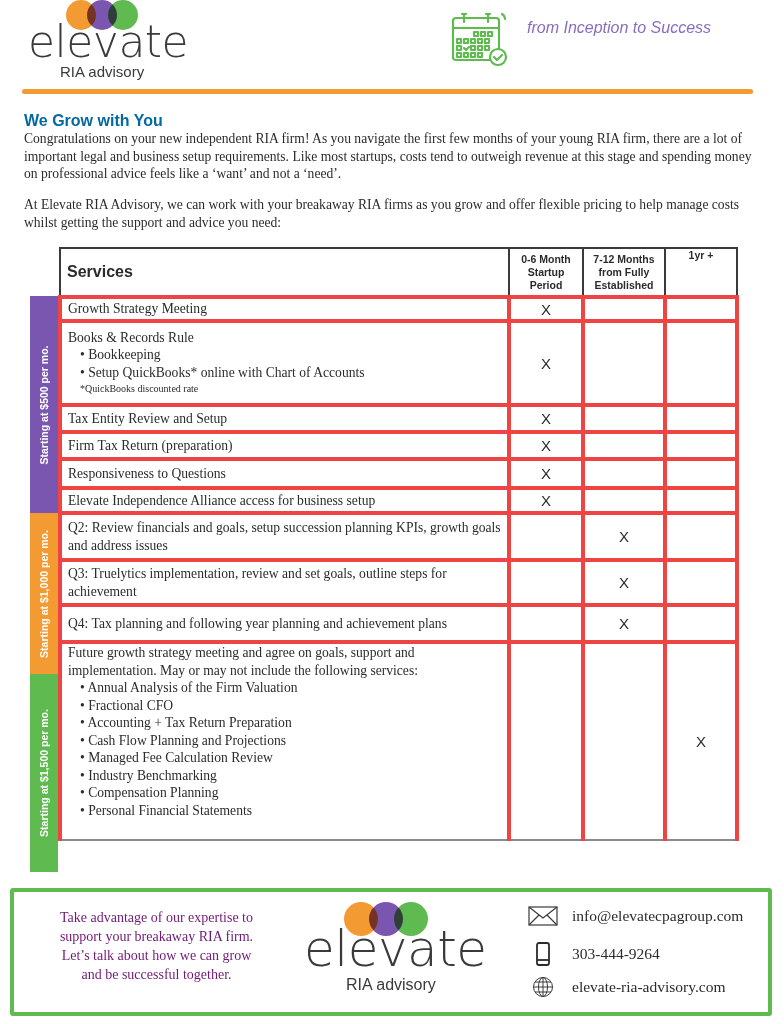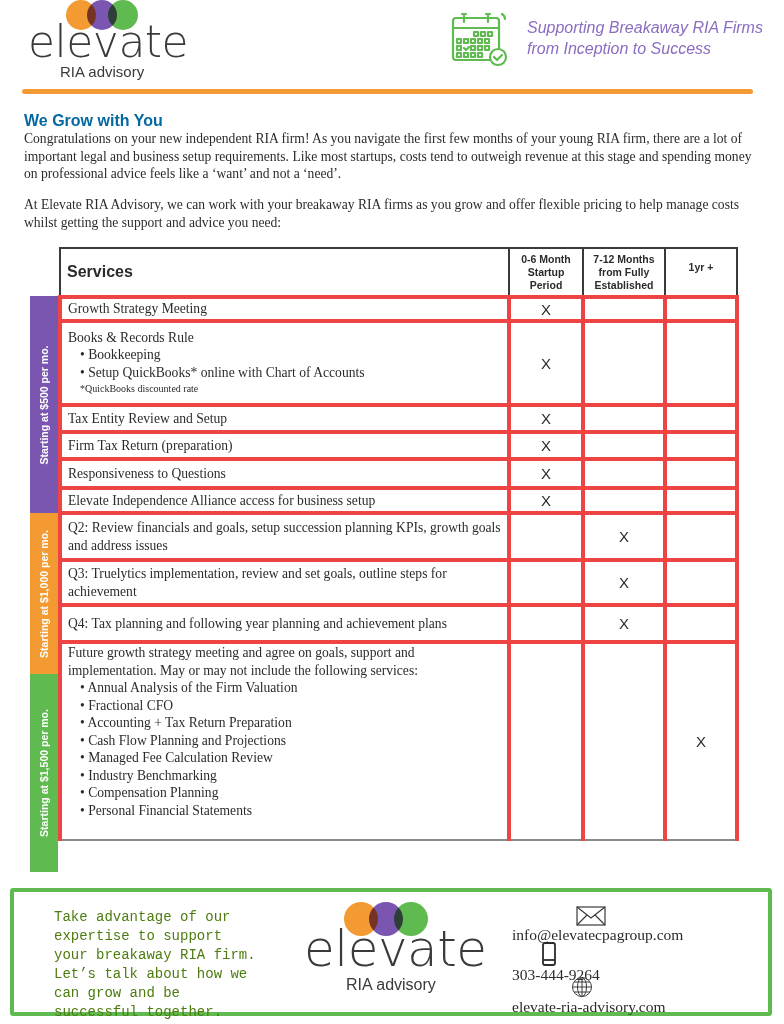--- a/index.html
+++ b/index.html
@@ -25,45 +25,45 @@
   .p1 { top:130px; }
   .p2 { top:196px; }
 
   
   .svc-table { position:absolute; left:58px; top:247px; width:681px; border-collapse:collapse; font-size:13.6px; }
   .svc-table td, .svc-table th { border:4px solid #ef4444; padding:0 6px; vertical-align:middle; }
   .svc-table thead th { border:2px solid #3a3a3a; border-bottom:2px solid #3a3a3a; font-family:"Liberation Sans", sans-serif; }
   .th-services { text-align:left; font-size:16px; font-weight:bold; height:46px;margin-top:20px; }
   .th-col { font-size:10.5px; font-weight:bold; text-align:center; line-height:13px; width:60px; }
   .th-col.c2 { width:68px; }
-  .th-col.c3 { width:58px; vertical-align:top; padding-top:12px; }
+  .th-col.c3 { width:58px; vertical-align:top; }
   .svc-table td.mark { text-align:center; font-family:"Liberation Sans", sans-serif; font-size:15px; }
   .svc-table td.name { line-height:17.5px; }
   .svc-table tbody tr:last-child td { border-bottom:2px solid #8a8a8a; }
   .bul { padding-left:12px; }
   .note { font-size:10px; padding-left:12px; line-height:16px; }
 
   .tier { position:absolute; left:30px; width:28px; color:#ffffff; font-family:"Liberation Sans", sans-serif; font-weight:bold; font-size:10.5px; }
   .tier span { position:absolute; left:50%; top:50%; transform:translate(-50%,-50%) rotate(-90deg); white-space:nowrap; }
   .tier-1 { top:296px; height:217px; background:#7b56b0; }
   .tier-2 { top:513px; height:161px; background:#f39a32; }
   .tier-3 { top:674px; height:198px; background:#5fba50; }
 
   
   .footer { position:absolute; left:10px; top:888px; width:762px; height:128px; border:4px solid #5fba50; box-sizing:border-box; border-radius:3px; }
-  .cta { position:absolute; left:40px; top:16px; width:205px; text-align:left; font-family:Liberation Mono, monospace; font-size:14px; line-height:19px; color:#4d7c0f; }
+  .cta { position:absolute; left:40px; top:16px; width:205px; text-align:center; font-family:Liberation Serif, serif; font-size:14px; line-height:19px; color:#701a75; }
   .flogo { position:absolute; left:290px; top:10px; width:160px; height:100px; }
   .flogo .circles { position:absolute; left:40px; top:0; width:86px; height:36px; }
   .flogo .circles span { position:absolute; top:0; width:34px; height:34px; border-radius:50%; }
   .flogo .c-purple { left:25px; }
   .flogo .c-green { left:50px; }
   .flogo .word { position:absolute; left:0; top:22px; font-family:"DejaVu Sans", sans-serif; font-weight:200; font-size:50px; letter-spacing:-0.5px; color:#3a3a3a; line-height:1; }
   .flogo .sub { position:absolute; left:42px; top:74px; font-family:"Liberation Sans", sans-serif; font-size:16px; color:#3a3a3a; }
 
-  .contact { position:absolute; left:498px; display:flex; align-items:center; font-size:15.5px; color:#2b2b2b;flex-direction:column; }
+  .contact { position:absolute; left:514px; display:flex; align-items:center; font-size:15.5px; color:#2b2b2b; }
   .contact svg { margin-right:14px; }
   .ct-email { top:14px; }
   .ct-phone { top:50px; }
   .ct-web { top:84px; }
 </style>
 </head>
 <body>
 
 <div class="logo">
   <div class="circles">
@@ -95,21 +95,20 @@
     <rect x="35" y="36" width="4" height="4"></rect>
   <rect x="7" y="43" width="4" height="4"></rect>
     <rect x="14" y="43" width="4" height="4"></rect>
     <rect x="21" y="43" width="4" height="4"></rect>
     <rect x="28" y="43" width="4" height="4"></rect>
   <circle cx="48" cy="47" r="8" fill="#ffffff"></circle>
   <path d="M44 47 l3 3 l5 -5"></path>
 </svg>
 
 <div class="tagline">
-  <div>Supporting Breakaway RIA Firms</div>
   <div>from Inception to Success</div>
 </div>
 <div class="orange-rule"></div>
 
 <div class="heading">We Grow with You</div>
 <div class="para p1">Congratulations on your new independent RIA firm! As you navigate the first few months of your young RIA firm, there are a lot of important legal and business setup requirements. Like most startups, costs tend to outweigh revenue at this stage and spending money on professional advice feels like a ‘want’ and not a ‘need’.</div>
 <div class="para p2">At Elevate RIA Advisory, we can work with your breakaway RIA firms as you grow and offer flexible pricing to help manage costs whilst getting the support and advice you need:</div>
 
 <div class="tier tier-1">
     <span>Starting at $500 per mo.</span>

